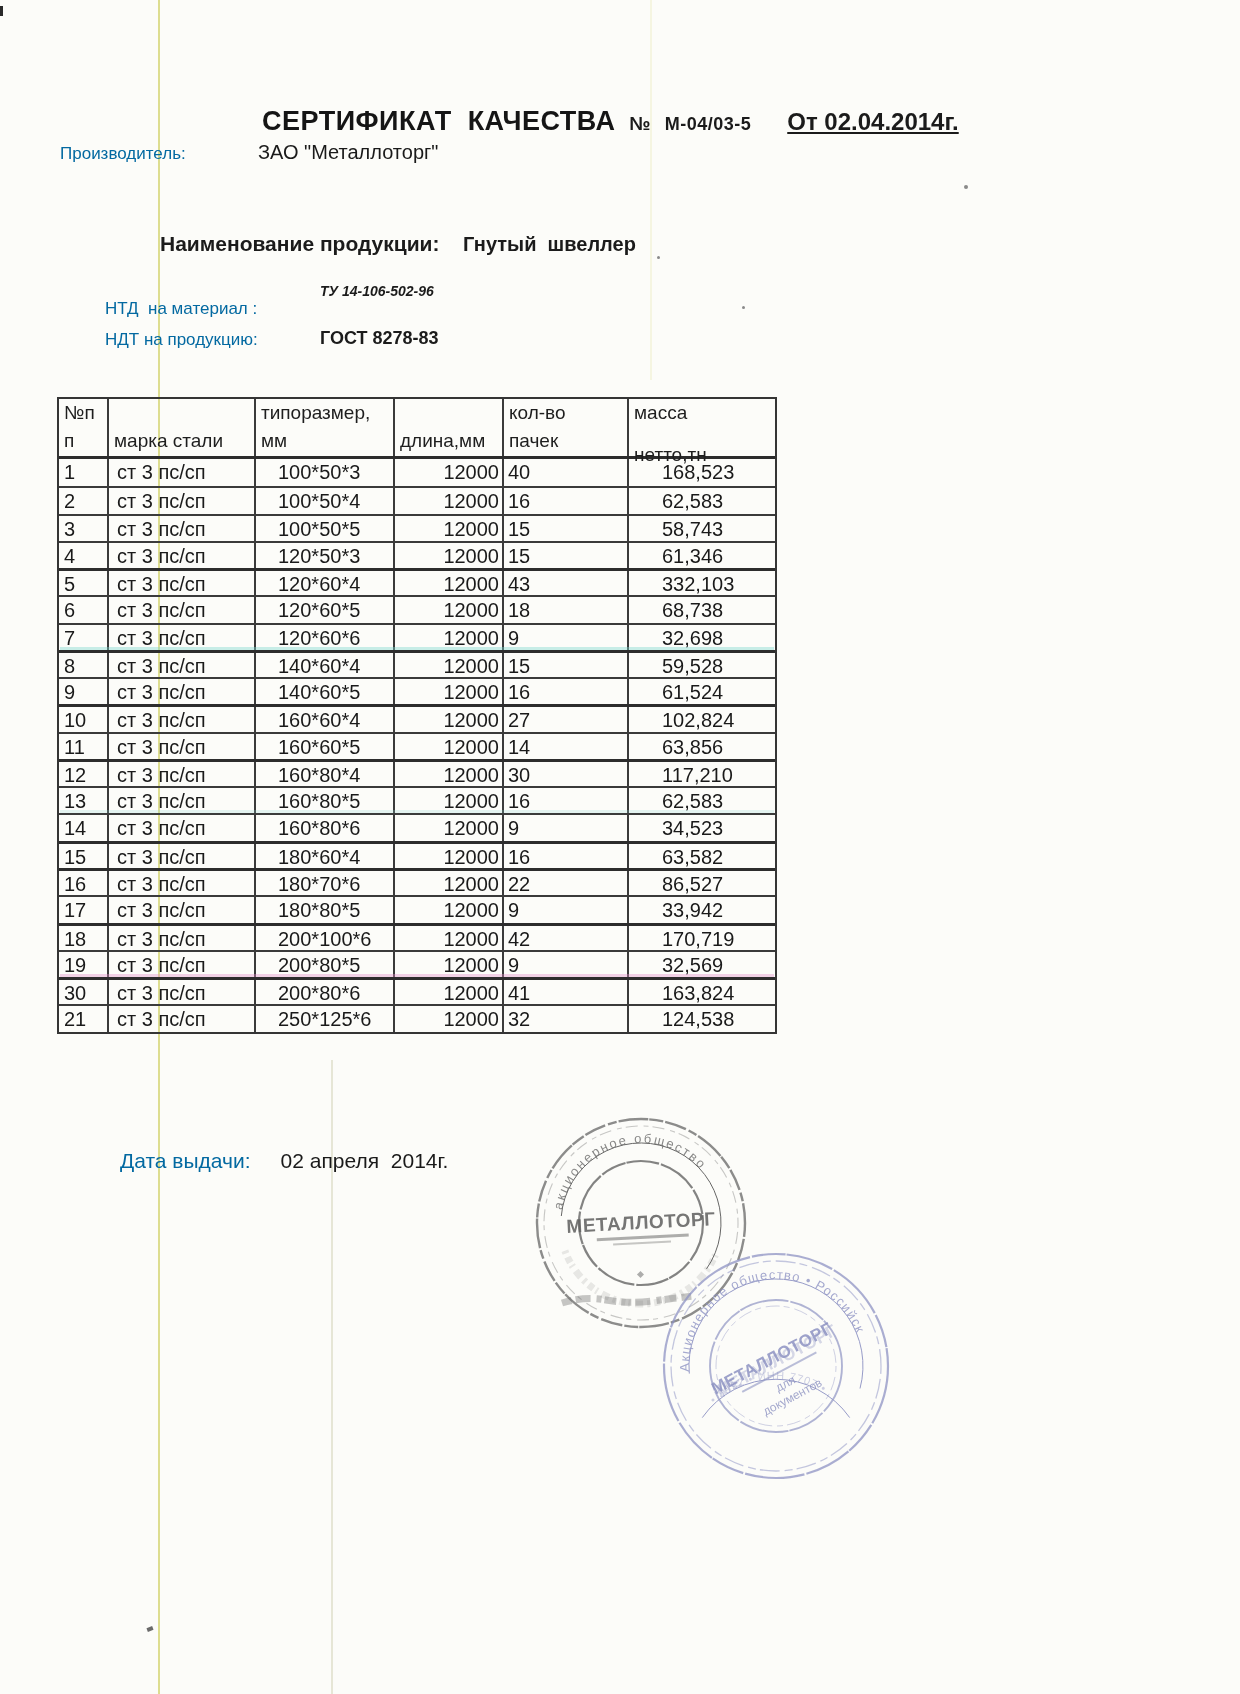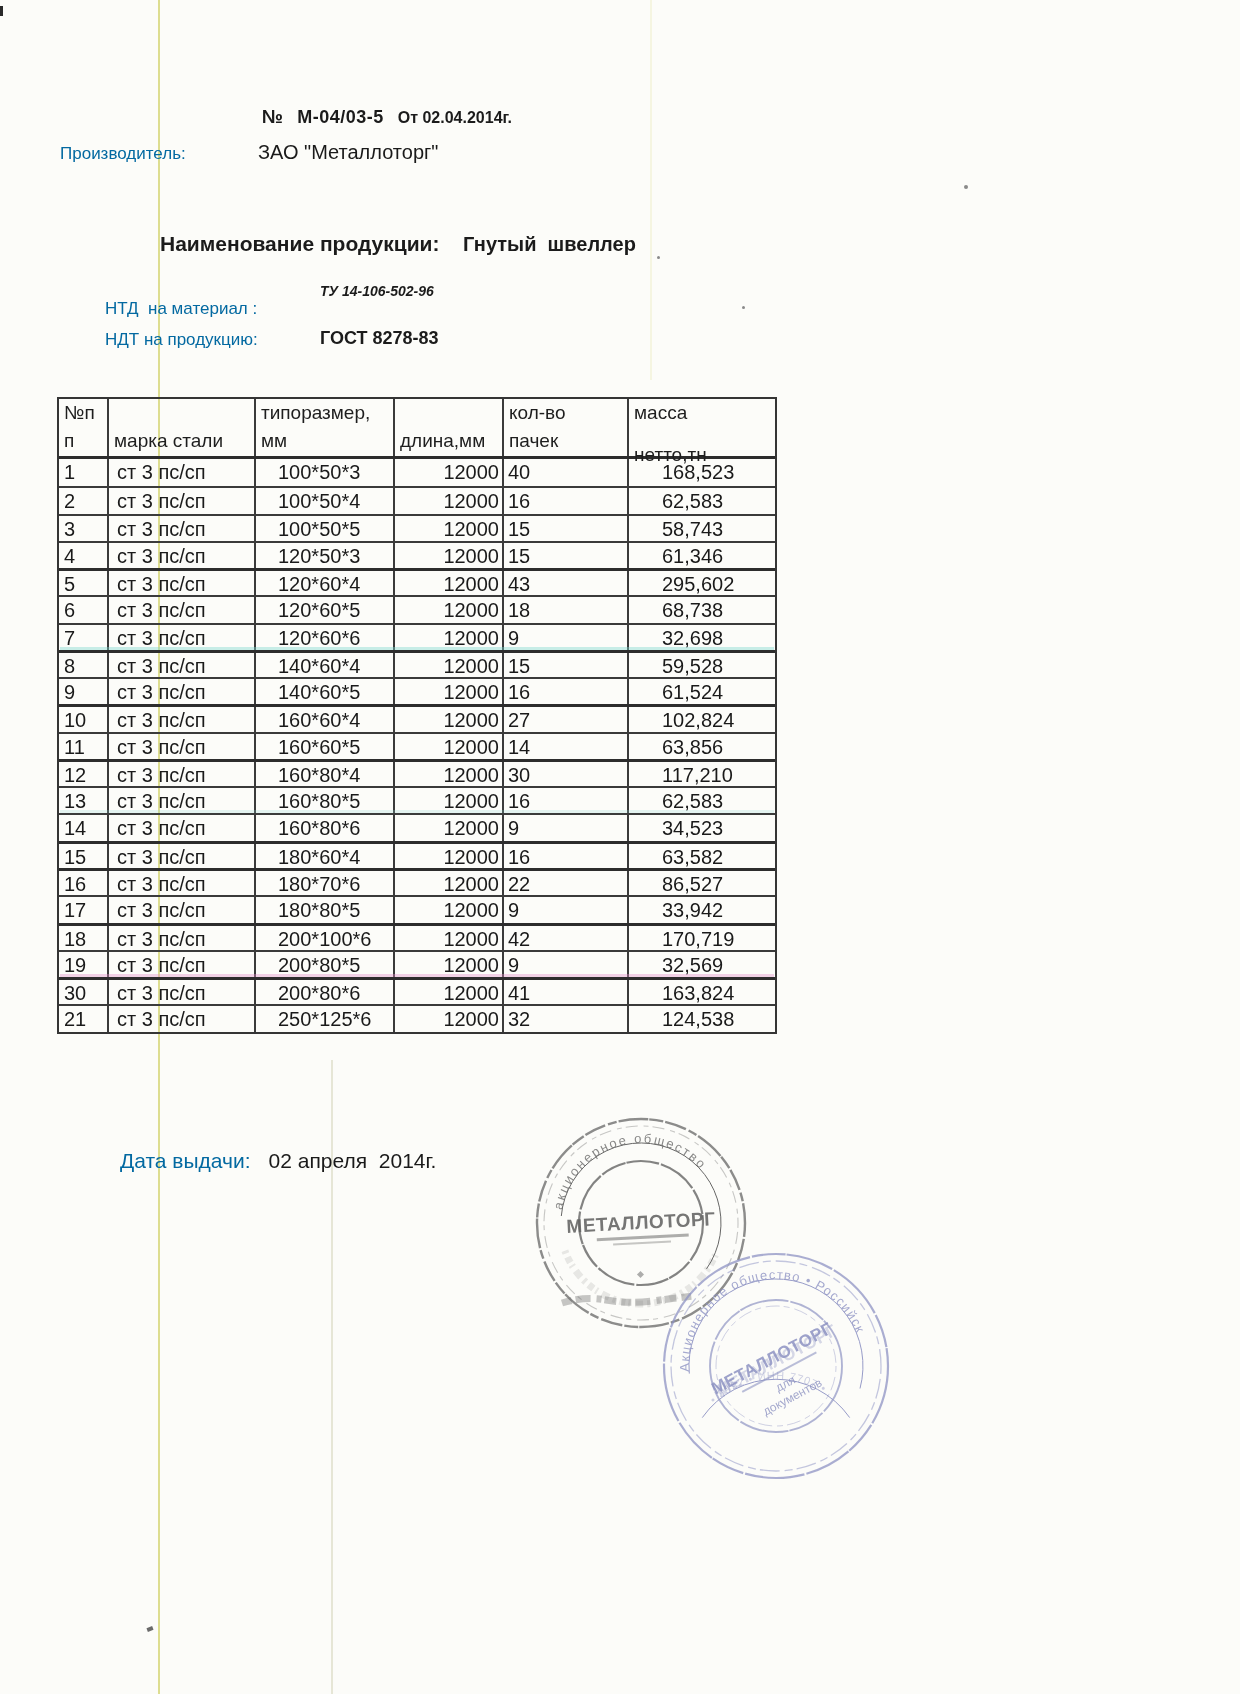--- a/index.html
+++ b/index.html
@@ -14,21 +14,21 @@
     margin: 0 auto;
   }
   .abs { position: absolute; }
   .pre { white-space: pre; }
 
   
   .title-row { left:262px; top:106px; display:flex; align-items:baseline; gap:14px; }
   .title-main { font-size:27px; font-weight:bold; letter-spacing:.5px; color:#151515; }
   .title-no   { font-size:19px; font-weight:bold; }
   .title-num  { font-size:18px; font-weight:bold; letter-spacing:.5px; }
-  .title-date { font-size:16px; font-weight:bold; margin-left:0; }
+  .title-date { font-size:24px; font-weight:bold; margin-left:22px;text-decoration:underline; }
 
   .lbl  { font-size:17px; color:#0369a1; }
   .val-lg { font-size:20px; color:#1a1a1a; }
   .b { font-weight:bold; }
 
   
   .ctable {
     left:57px; top:397px; width:720px;
     border:2.5px solid #35353
 5;
@@ -55,21 +55,21 @@
   .c-n     { padding-left:5px; }
   .c-grade { padding-left:8px; }
   .c-size  { padding-left:22px; }
   .c-len   { text-align:right; padding-right:3px; }
   .c-packs { padding-left:4px; }
   .c-mass  { padding-left:8px; }
 
   
   .date-row { left:120px; top:1149px; display:flex; align-items:flex-end; }
   .date-row .lbl { font-size:21px; }
-  .date-row .val-lg { font-size:21px; margin-left:18px; }
+  .date-row .val-lg { font-size:21px; margin-left:30px; }
 
   
   .vline-main { left:158px; top:0; width:2px; height:1694px; background:rgba(212,212,118,.8); }
   .vline-2    { left:331px; top:1060px; width:2px; height:634px; background:rgba(200,200,168,.42); }
   .vline-3    { left:650px; top:0; width:2px; height:380px; background:rgba(228,228,168,.30); }
   .edge-nick  { left:0; top:6px; width:3px; height:10px; background:#2a2a2a; }
   .speck { background:#8a8a8a; border-radius:50%; }
   .spk1 { left:964px; top:185px; width:4px; height:4px; }
   .spk2 { left:657px; top:256px; width:3px; height:3px; }
   .spk3 { left:742px; top:306px; width:3px; height:3px; }
@@ -86,20 +86,21 @@
   <div class="abs vline-main"></div>
   <div class="abs vline-2"></div>
   <div class="abs vline-3"></div>
   <div class="abs edge-nick"></div>
   <div class="abs speck spk1"></div>
   <div class="abs speck spk2"></div>
   <div class="abs speck spk3"></div>
   <div class="abs speck spk4"></div>
 
   <div class="abs title-row">
+    <span class="title-main pre">СЕРТИФИКАТ  КАЧЕСТВА</span>
     <span class="title-no">№</span>
     <span class="title-num">М-04/03-5</span>
     <span class="title-date">От 02.04.2014г.</span>
   </div>
 
   <div class="abs lbl" style="left:60px; top:144px;">Производитель:</div>
   <div class="abs val-lg" style="left:258px; top:141px;">ЗАО "Металлоторг"</div>
 
   <div class="abs b" style="left:160px; top:232px; font-size:21px;">Наименование продукции:</div>
   <div class="abs b pre" style="left:463px; top:233px; font-size:20px;">Гнутый  швеллер</div>
@@ -168,21 +169,21 @@
           <div class="td c-len">12000</div>
           <div class="td c-packs">15</div>
           <div class="td c-mass">61,346</div>
         </div>
       <div class="trow thick">
           <div class="td c-n">5</div>
           <div class="td c-grade">ст 3 пс/сп</div>
           <div class="td c-size">120*60*4</div>
           <div class="td c-len">12000</div>
           <div class="td c-packs">43</div>
-          <div class="td c-mass">295,602</div>
+          <div class="td c-mass">332,103</div>
         </div>
       <div class="trow">
           <div class="td c-n">6</div>
           <div class="td c-grade">ст 3 пс/сп</div>
           <div class="td c-size">120*60*5</div>
           <div class="td c-len">12000</div>
           <div class="td c-packs">18</div>
           <div class="td c-mass">68,738</div>
         </div>
       <div class="trow">

